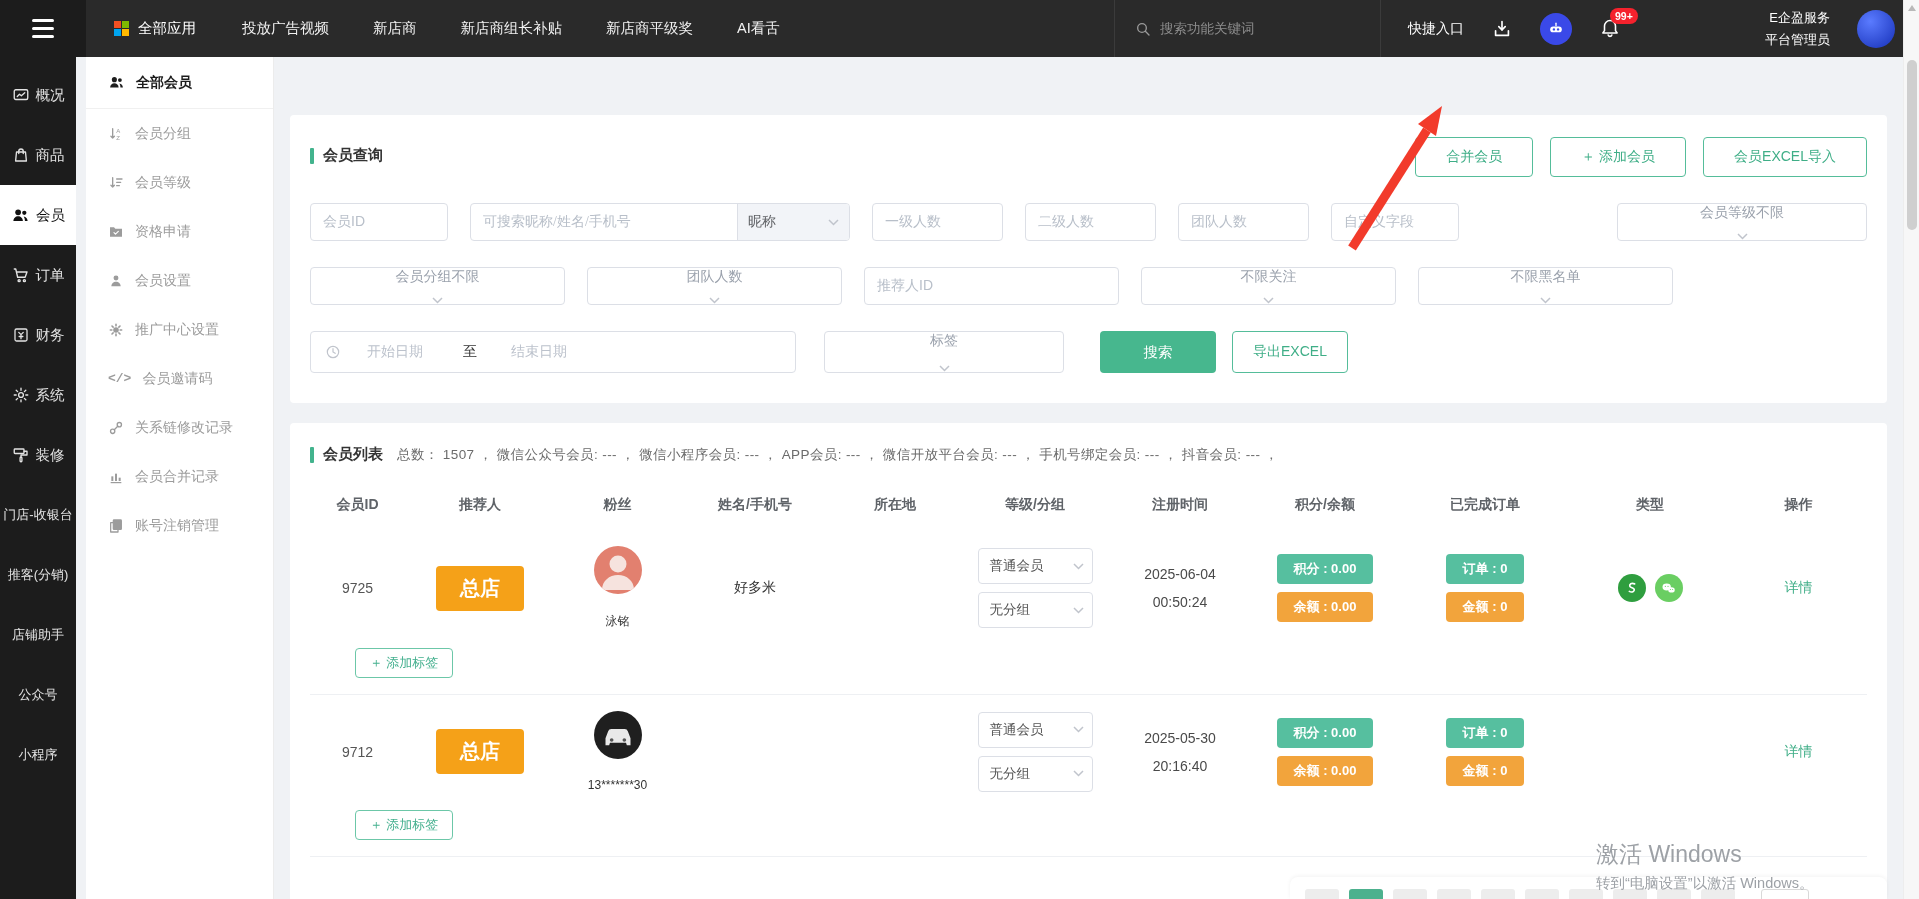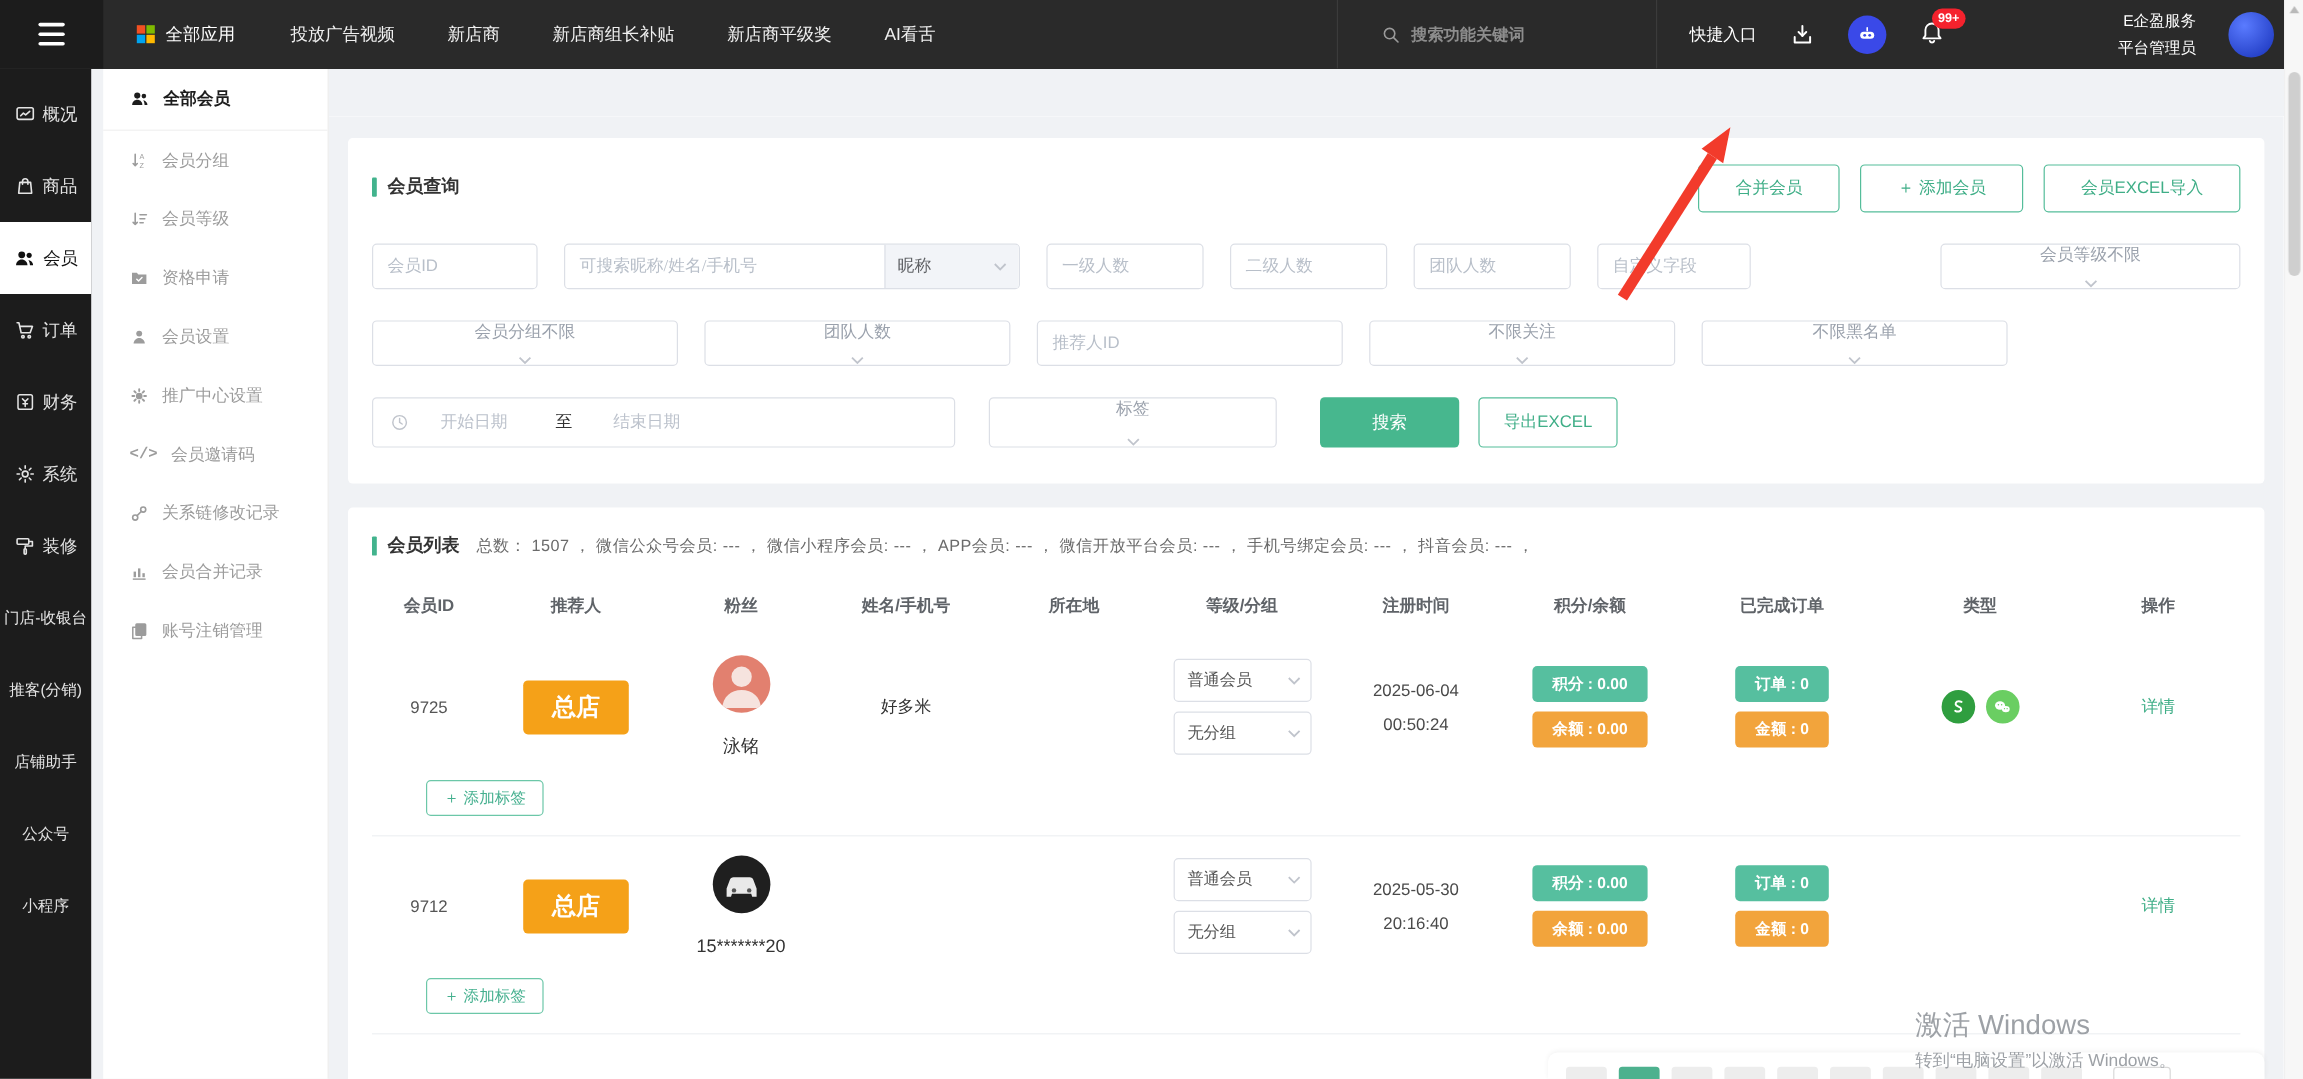--- a/index.html
+++ b/index.html
@@ -14,22 +14,22 @@
   .hamburger span { width:22px; height:3px; background:#fff; border-radius:2px; display:block;}
   .apps { display:flex; align-items:center; gap:9px; margin-left:28px; font-size:14.5px; color:#fff; }
   .grid-ico { width:15px; height:15px; display:grid; grid-template-columns:7px 7px; grid-template-rows:7px 7px; gap:1px;}
   .grid-ico i { display:block; }
   .grid-ico i:nth-child(1){background:#f25022}.grid-ico i:nth-child(2){background:#7fba00}
   .grid-ico i:nth-child(3){background:#00a4ef}.grid-ico i:nth-child(4){background:#ffb900}
   .topnav { display:flex; gap:44px; margin-left:46px; font-size:14.5px; color:#f0f0f0; }
   .topnav span { cursor:pointer; white-space:nowrap; }
   .topbar-search { position:absolute; left:1114px; top:0; width:267px; height:57px;
                    border-left:1px solid #3b3b3b; border-right:1px solid #3b3b3b;
-                   display:flex; align-items:center; gap:9px; padding-left:36px;
-                   color:#8d8d8d; font-size:13.5px;font-weight:bold; }
+                   display:flex; align-items:center; gap:9px; padding-left:20px;
+                   color:#8d8d8d; font-size:13.5px; }
   .topbar-right { position:absolute; left:1408px; right:24px; top:0; height:57px;
                   display:flex; align-items:center; gap:27px; }
   .quick-entry { font-size:14px; color:#fff; white-space:nowrap; }
   .bell-wrap { position:relative; }
   .badge-99 { position:absolute; top:-8px; left:11px; background:#f5222d; color:#fff;
               font-size:10.5px; line-height:1; padding:3px 5px; border-radius:9px; font-weight:bold;}
   .robot { width:32px; height:32px; border-radius:50%; background:#3a49e8; display:flex; align-items:center; justify-content:center;}
   .acct { margin-left:auto; text-align:right; font-size:13px; color:#fff; line-height:1.65; white-space:nowrap;}
   .avatar-top { width:38px; height:38px; border-radius:50%;
                 background:radial-gradient(circle at 35% 30%, #5a7bff, #1630b8); }
@@ -86,21 +86,21 @@
 
   .list-card { margin-top:20px; flex:1; padding:18px 20px; position:relative; overflow:hidden; }
   .list-head { display:flex; align-items:center; gap:14px; margin-top:4px;}
   .list-title { display:flex; align-items:center; gap:9px; font-size:15px; font-weight:bold; color:#333;}
   .summary { font-size:13.5px; color:#6b6b6b; letter-spacing:.4px; }
   .grid-cols { display:grid; grid-template-columns:95px 150px 125px 150px 130px 150px 140px 150px 170px 160px 137px; }
   .tbl-head { margin-top:32px; padding-bottom:16px; color:#5f6368; font-weight:bold; font-size:14px; text-align:center;}
   .member-row { align-items:center; text-align:center; padding:16px 0 6px; font-size:14px; color:#555;}
   .badge-store { display:inline-block; background:#f5a118; color:#fff; font-size:20px; font-weight:bold;
                  padding:9px 24px; border-radius:4px; cursor:pointer;}
-  .fan-cell { display:flex; flex-direction:column; align-items:center; gap:19px; color:#333; font-size:15px;}
+  .fan-cell { display:flex; flex-direction:column; align-items:center; gap:19px; color:#333; font-size:12px;}
   .avatar-48 { width:48px; height:48px; border-radius:50%; overflow:hidden; display:flex; align-items:center; justify-content:center;}
   .avatar-person { background:#e2806f; }
   .avatar-car { background:#1f1f1f; }
   .name-cell { color:#333; }
   .blur-block { width:100px; height:40px; margin:5px auto 0; border-radius:2px;
                 background:conic-gradient(#d8d8d8 25%, #c9c9c9 0 50%, #d2d2d2 0 75%, #e1e1e1 0) 0 0 / 14px 14px;
                 filter:blur(1.6px); }
   .blur-lone { height:36px; margin-top:0; }
   .level-cell { display:flex; flex-direction:column; gap:8px; align-items:center;}
   .mini-select { width:115px; height:36px; border:1px solid #dcdfe6; border-radius:4px; background:#fff;
@@ -540,21 +540,21 @@
         <span>9712</span>
         <span><span class="badge-store">总店</span></span>
         <span class="fan-cell">
           <span class="avatar-48 avatar-car">
             <svg width="40" height="40" viewBox="0 0 24 24">
                 <path d="M4.5 14l1.6-4.2A2 2 0 0 1 8 8.4h8a2 2 0 0 1 1.9 1.4L19.5 14v4.2h-2.2l-.5-1.5H7.2l-.5 1.5H4.5z" fill="#e9e9e9"></path>
                 <circle cx="8.2" cy="15" r="1.1" fill="#555"></circle>
                 <circle cx="15.8" cy="15" r="1.1" fill="#555"></circle>
               </svg>
           </span>
-          <span>15*******20</span>
+          <span>13*******30</span>
         </span>
         <span class="name-cell">
           <span class="blur-block blur-lone"></span>
         </span>
         <span></span>
         <span class="level-cell">
           <span class="mini-select">
             <span>普通会员</span>
             <svg width="11" height="7" viewBox="0 0 11 7" fill="none" stroke="#c0c4cc" stroke-width="1.5">
                 <path d="M1 1l4.5 4.5L10 1"></path>

